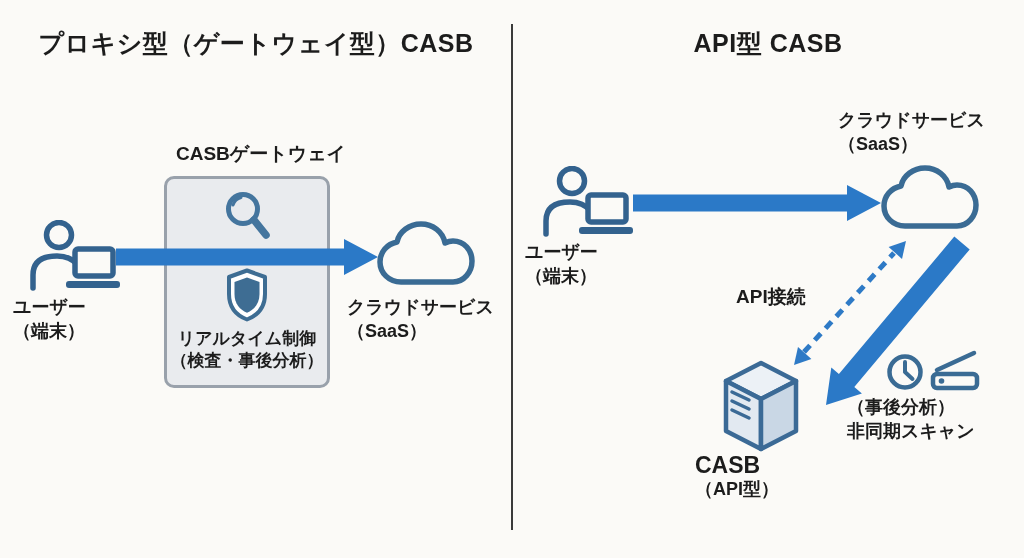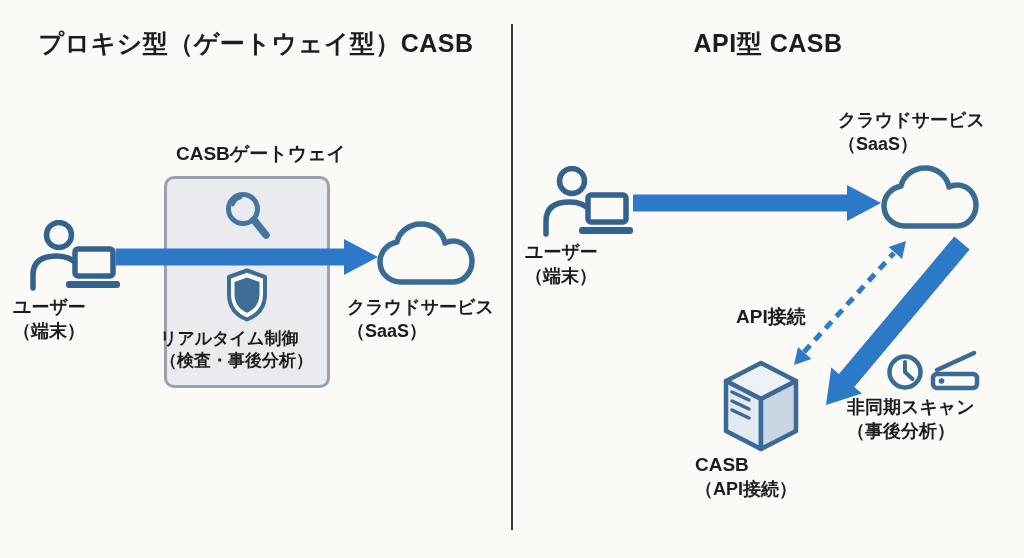--- a/index.html
+++ b/index.html
@@ -3,21 +3,21 @@
 <meta charset="utf-8">
 <style>
   html,body{margin:0;padding:0;background:#fbfaf7;}
   .canvas{
     position:relative;width:1024px;height:558px;background:#fbfaf7;
     font-family:"Liberation Sans",sans-serif;color:#1c1c1c;overflow:hidden;
   }
   .abs{position:absolute;}
   .ttl{font-size:25px;font-weight:700;text-align:center;letter-spacing:.5px;}
   .lbl{font-weight:700;text-align:left;font-size:18px;line-height:24px;}
-  .lbl-s{font-weight:700;font-size:17px;line-height:22px;}
+  .lbl-s{font-weight:700;text-align:center;font-size:17px;line-height:22px;}
   .divider{background:#3a3a3a;}
   .gw-box{
     background:#e9ebee;border:3px solid #99a1ab;border-radius:10px;
     box-sizing:border-box;
   }
   svg{display:block;}
 </style>
 </head>
 <body>
 
@@ -92,47 +92,47 @@
 
   <svg class="abs" style="left:878px;top:163px;" width="104" height="72" viewBox="0 0 104 70">
     <path d="M27 62 C15 62 6 53 6 42 C6 32 13 24 23 22 C25 12 35 4 47 4 C59 4 69 12 71 23 C73 22 76 21 79 21 C90 21 98 30 98 41 C98 52 90 62 79 62 Z" fill="#fbfaf7" stroke="#3a6b94" stroke-width="5.5" stroke-linejoin="round"></path>
   </svg>
 
   <svg class="abs" style="left:780px;top:233px;" width="140" height="140" viewBox="0 0 140 140">
     <line x1="24" y1="119" x2="114" y2="20" stroke="#2e7ac6" stroke-width="5" stroke-dasharray="9 7"></line>
     <polygon points="126,8 122,25.9 108.6,13.9" fill="#2e7ac6"></polygon>
     <polygon points="14,132 31.4,126.1 18,114.1" fill="#2e7ac6"></polygon>
   </svg>
-  <div class="abs lbl" style="left:736px;top:285px;width:130px;font-size:19px;margin-top:20px;">API接続</div>
+  <div class="abs lbl" style="left:736px;top:285px;width:130px;font-size:19px;">API接続</div>
 
   <svg class="abs" style="left:812px;top:236px;" width="160" height="180" viewBox="0 0 160 180">
     <polygon points="142.3,0.6 26.9,138.1 19.3,131.6 14,169 49.9,157.4 42.3,150.9 157.7,13.4" fill="#2b79c7"></polygon>
   </svg>
 
   <svg class="abs" style="left:885px;top:352px;" width="40" height="40" viewBox="0 0 40 40">
     <circle cx="20" cy="20" r="15.5" fill="none" stroke="#3a6b94" stroke-width="4.5"></circle>
     <path d="M20,20 V10 M20,20 L27.5,27" fill="none" stroke="#3a6b94" stroke-width="4" stroke-linecap="round"></path>
   </svg>
 
   <svg class="abs" style="left:929px;top:346px;" width="52" height="46" viewBox="0 0 52 46">
     <line x1="8" y1="24" x2="45" y2="7" stroke="#3a6b94" stroke-width="4.5" stroke-linecap="round"></line>
     <rect x="4" y="28" width="44" height="14" rx="4" fill="none" stroke="#3a6b94" stroke-width="4.5"></rect>
     <circle cx="12.5" cy="35" r="2.8" fill="#3a6b94"></circle>
   </svg>
 
   <div class="abs lbl" style="left:847px;top:395px;width:170px;">
+    <div>（事後分析）</div>
     <div>非同期スキャン</div>
-    <div>（事後分析）</div>
   </div>
 
   <svg class="abs" style="left:722px;top:360px;" width="78" height="92" viewBox="0 0 78 92">
     <polygon points="39,3 74,21 39,39 4,21" fill="#ecf1f6" stroke="#3b6a96" stroke-width="4.5" stroke-linejoin="round"></polygon>
     <polygon points="4,21 39,39 39,89 4,71" fill="#e2e9f1" stroke="#3b6a96" stroke-width="4.5" stroke-linejoin="round"></polygon>
     <polygon points="74,21 39,39 39,89 74,71" fill="#c9d7e5" stroke="#3b6a96" stroke-width="4.5" stroke-linejoin="round"></polygon>
     <path d="M10,32 L27,40 M10,41 L27,49 M10,50 L27,58" stroke="#3b6a96" stroke-width="3.5" stroke-linecap="round"></path>
   </svg>
 
   <div class="abs lbl" style="left:695px;top:453px;width:133px;">
-    <div style="font-size:19px;">CASB</div>
-    <div>（API接続）</div>
+    <div style="font-size:23px;">CASB</div>
+    <div>（API型）</div>
   </div>
 
 </div>
 
 </body></html>

